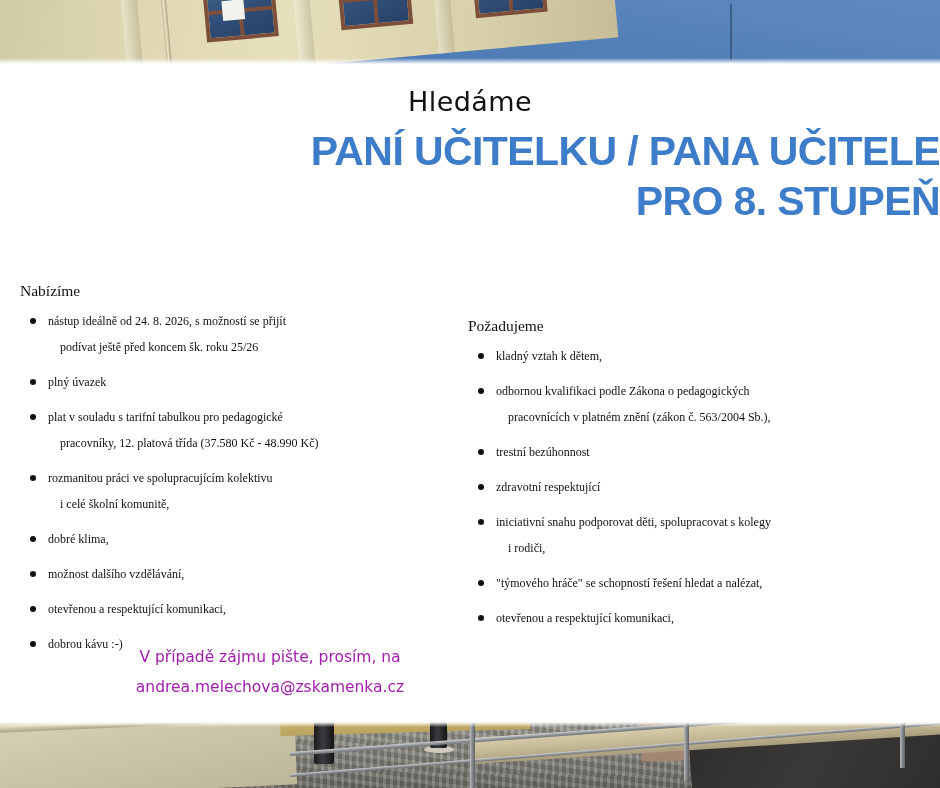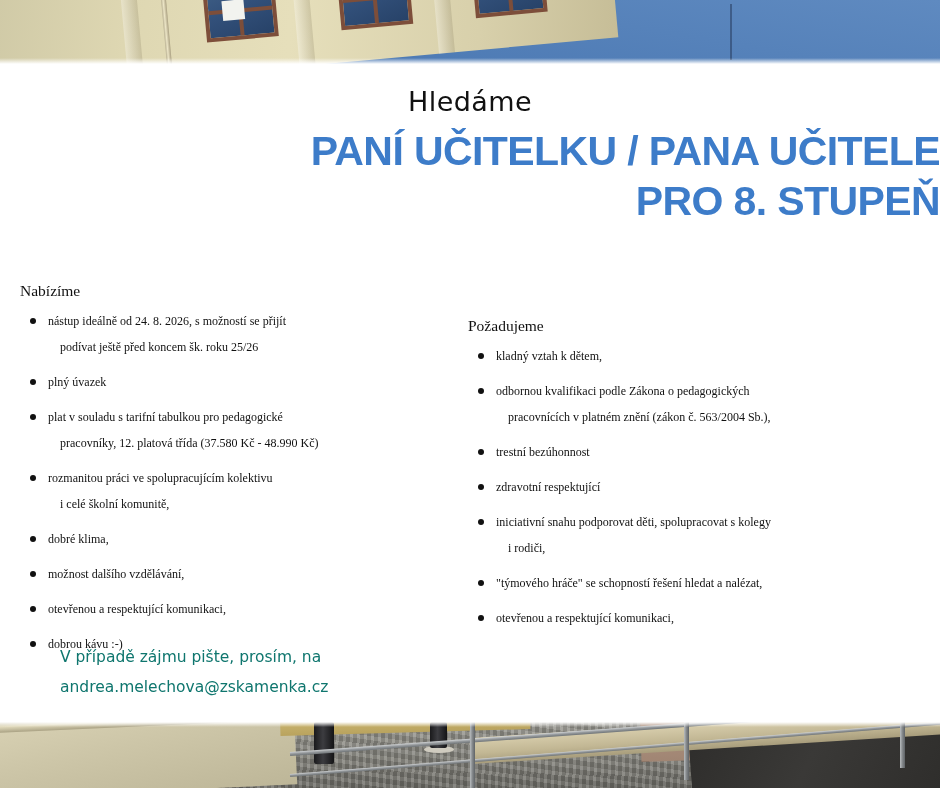--- a/index.html
+++ b/index.html
@@ -289,24 +289,25 @@
   ul.items > li .cont {
     display: block;
     padding-left: 12px;
   }
 
   .contact {
     position: absolute;
     left: 60px;
     top: 578px;
     width: 420px;
+    text-align: center;
     font-family: "DejaVu Sans", sans-serif;
     font-size: 15.5px;
     line-height: 30px;
-    color: #0f766e;
+    color: #a21caf;
   }
   .contact .mail { display: block; }
 </style>
 </head>
 <body>
 
 <div class="poster">
 
   <div class="photo-top">
     <div class="sky"></div>

